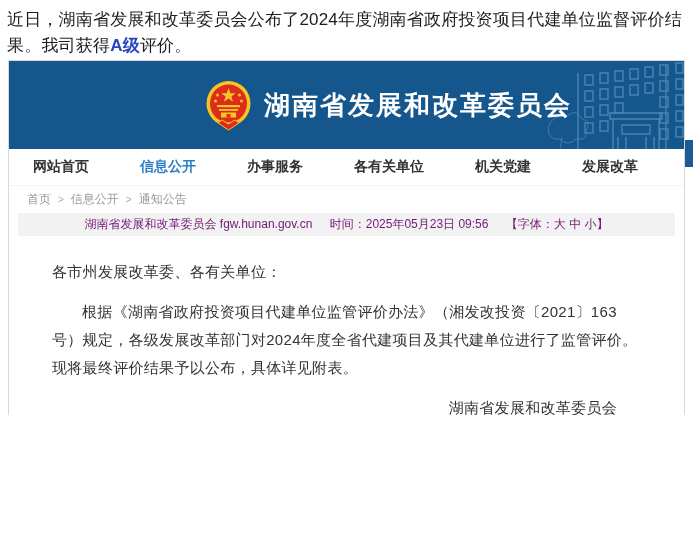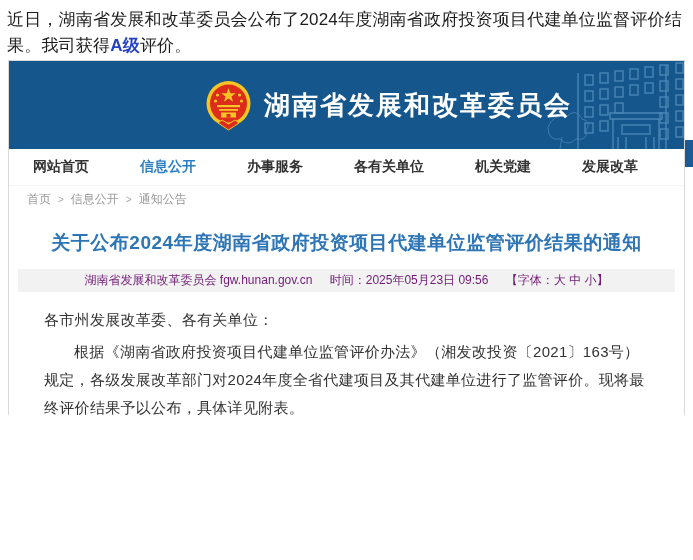--- a/index.html
+++ b/index.html
@@ -113,21 +113,21 @@
   }
   .meta-bar span { margin: 0 7px; }
 
   .body-text {
     padding: 10px 22px 0 22px;
     font-size: 15px;
     line-height: 28px;
     color: #333;
     letter-spacing: 0.3px;
   }
-  .body-text p { margin: 4px; }
+  .body-text p { margin: 12px; }
   .indent { text-indent: 2em; }
   .attachment { margin-top: 15px; text-indent: 2em; }
   .sig-org { text-align: right; padding-right: 24px; margin-top: 17px; }
 
   
   .edge-widget {
     position: absolute;
     right: 0; top: 140px;
     width: 8px; height: 27px;
     background: #1b5a94;
@@ -214,21 +214,20 @@
 
   <div class="breadcrumb">
     <span class="crumb">首页</span>
     <span class="crumb-sep">&gt;</span>
     <span class="crumb">信息公开</span>
     <span class="crumb-sep">&gt;</span>
     <span class="crumb">通知公告</span>
   </div>
 
   <div class="article">
-    <div class="article-title">关于公布2024年度湖南省政府投资项目代建单位监管评价结果的通知</div>
     <div class="meta-bar">
       <span>湖南省发展和改革委员会 fgw.hunan.gov.cn</span>
       <span>时间：2025年05月23日 09:56</span>
       <span>【字体：大 中 小】</span>
     </div>
 
     <div class="body-text">
       <p>各市州发展改革委、各有关单位：</p>
       <p class="indent">根据《湖南省政府投资项目代建单位监管评价办法》（湘发改投资〔2021〕163号）规定，各级发展改革部门对2024年度全省代建项目及其代建单位进行了监管评价。现将最终评价结果予以公布，具体详见附表。</p>
       <p class="sig-org">湖南省发展和改革委员会</p>

